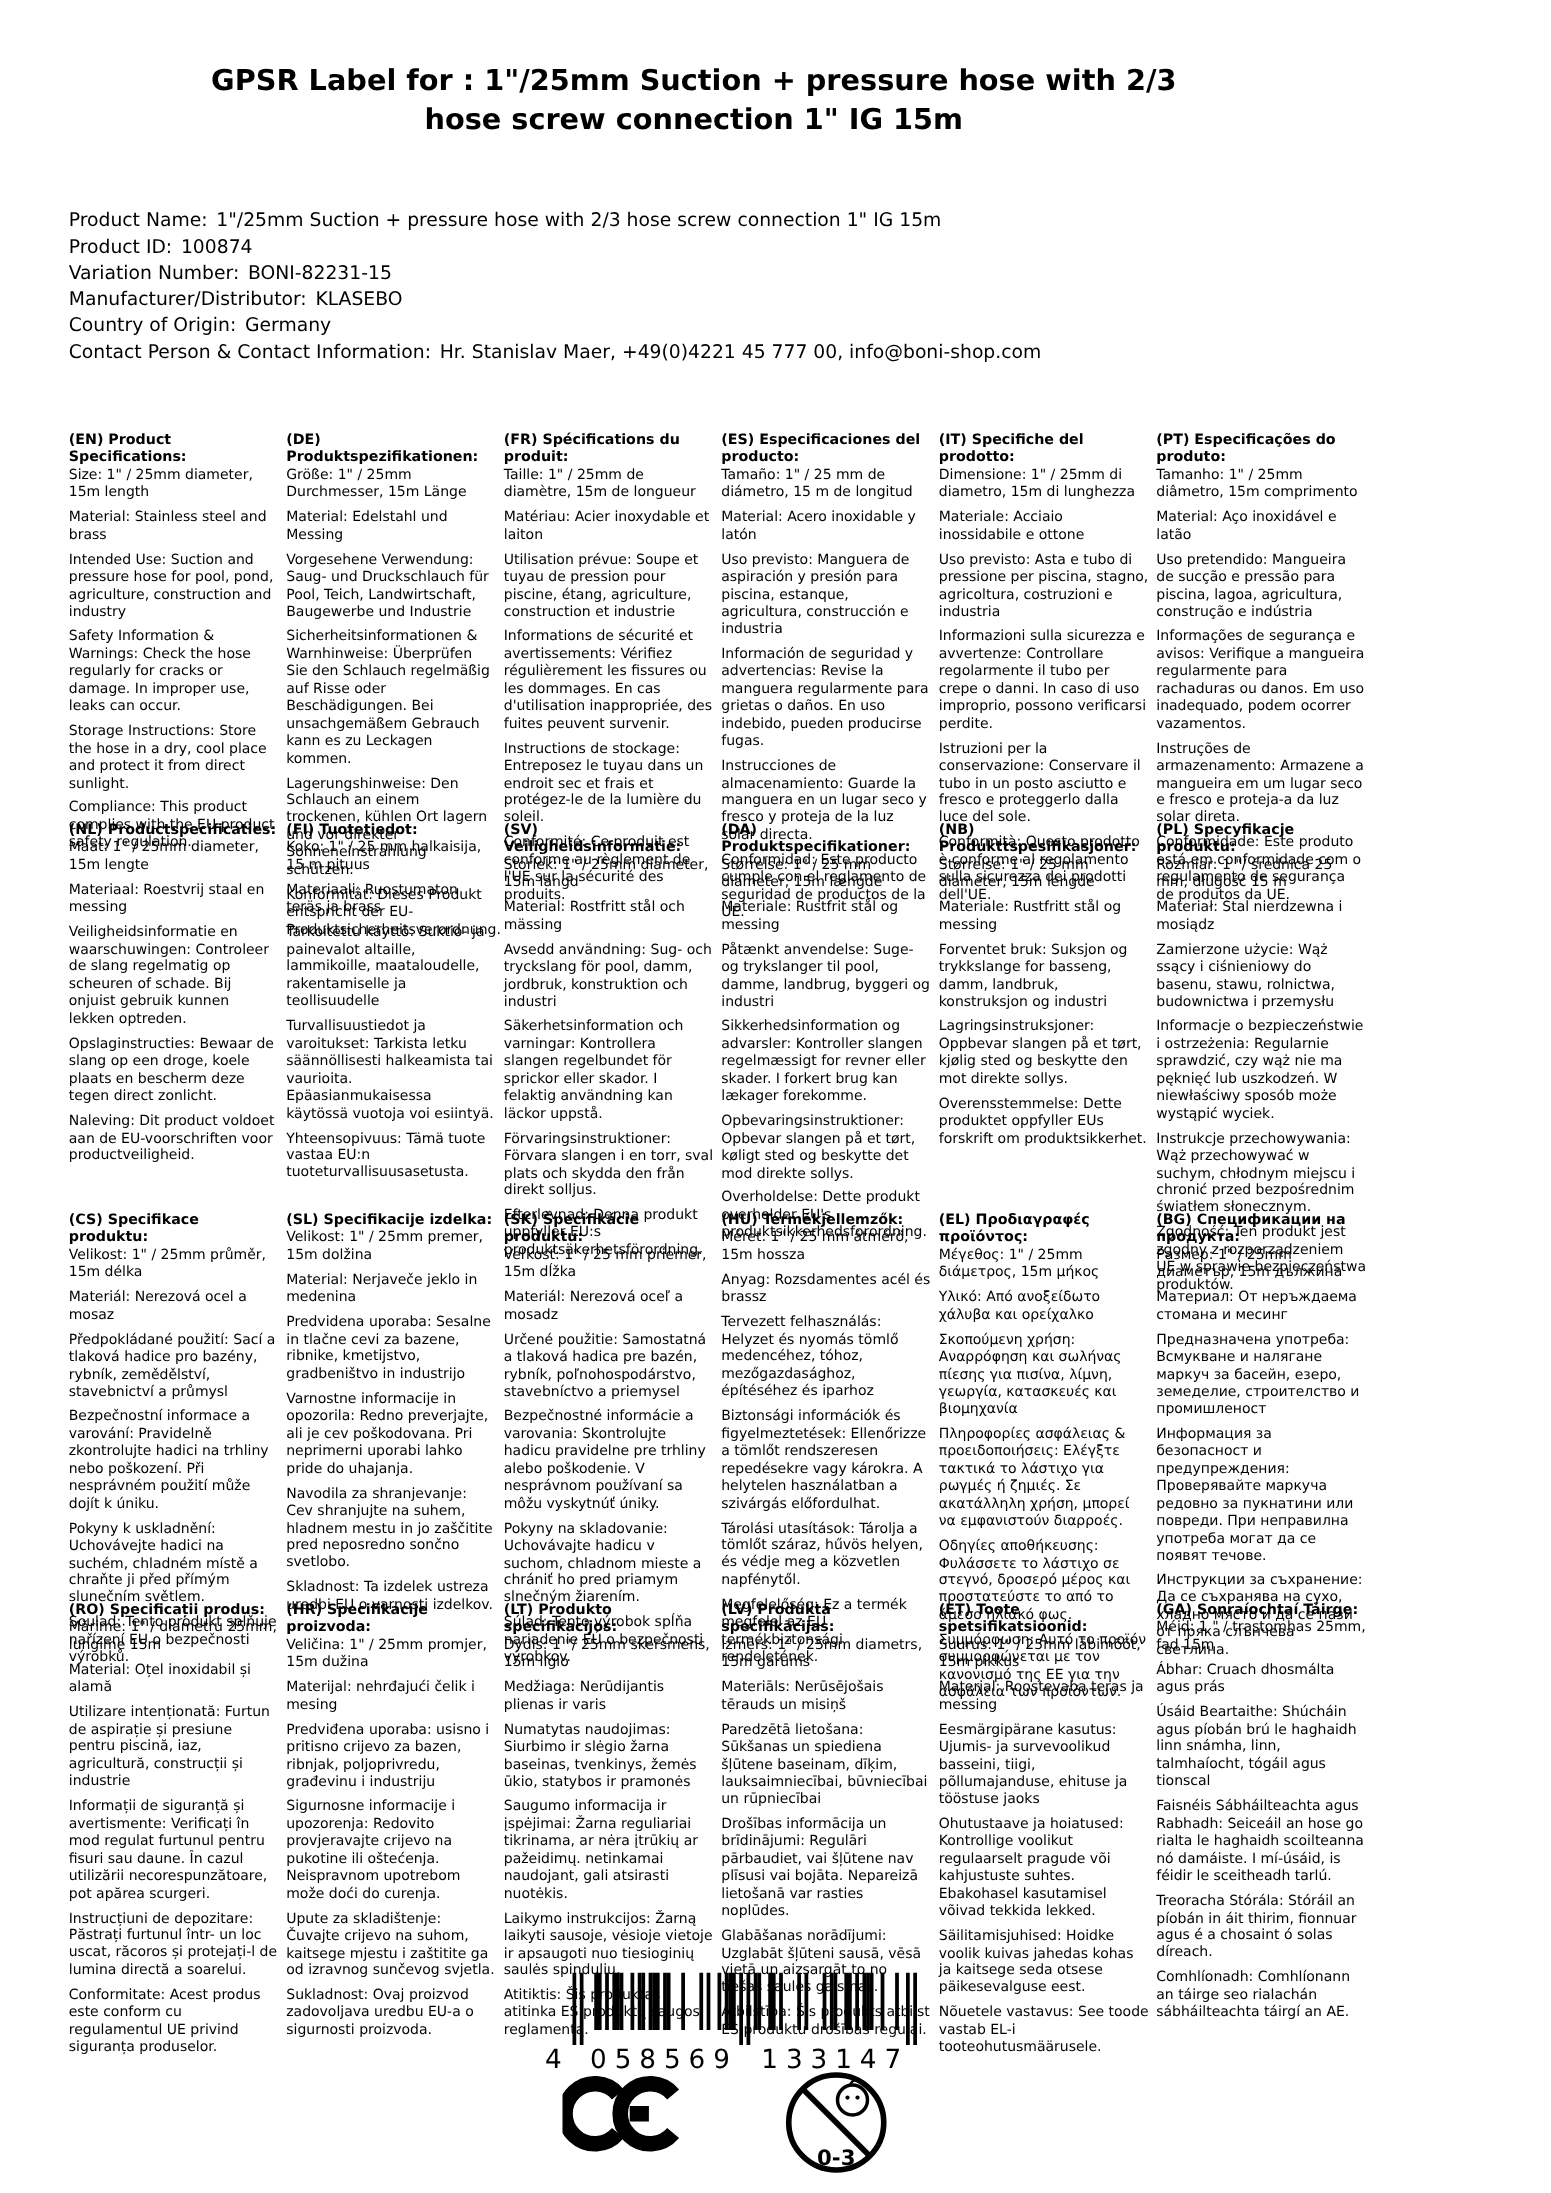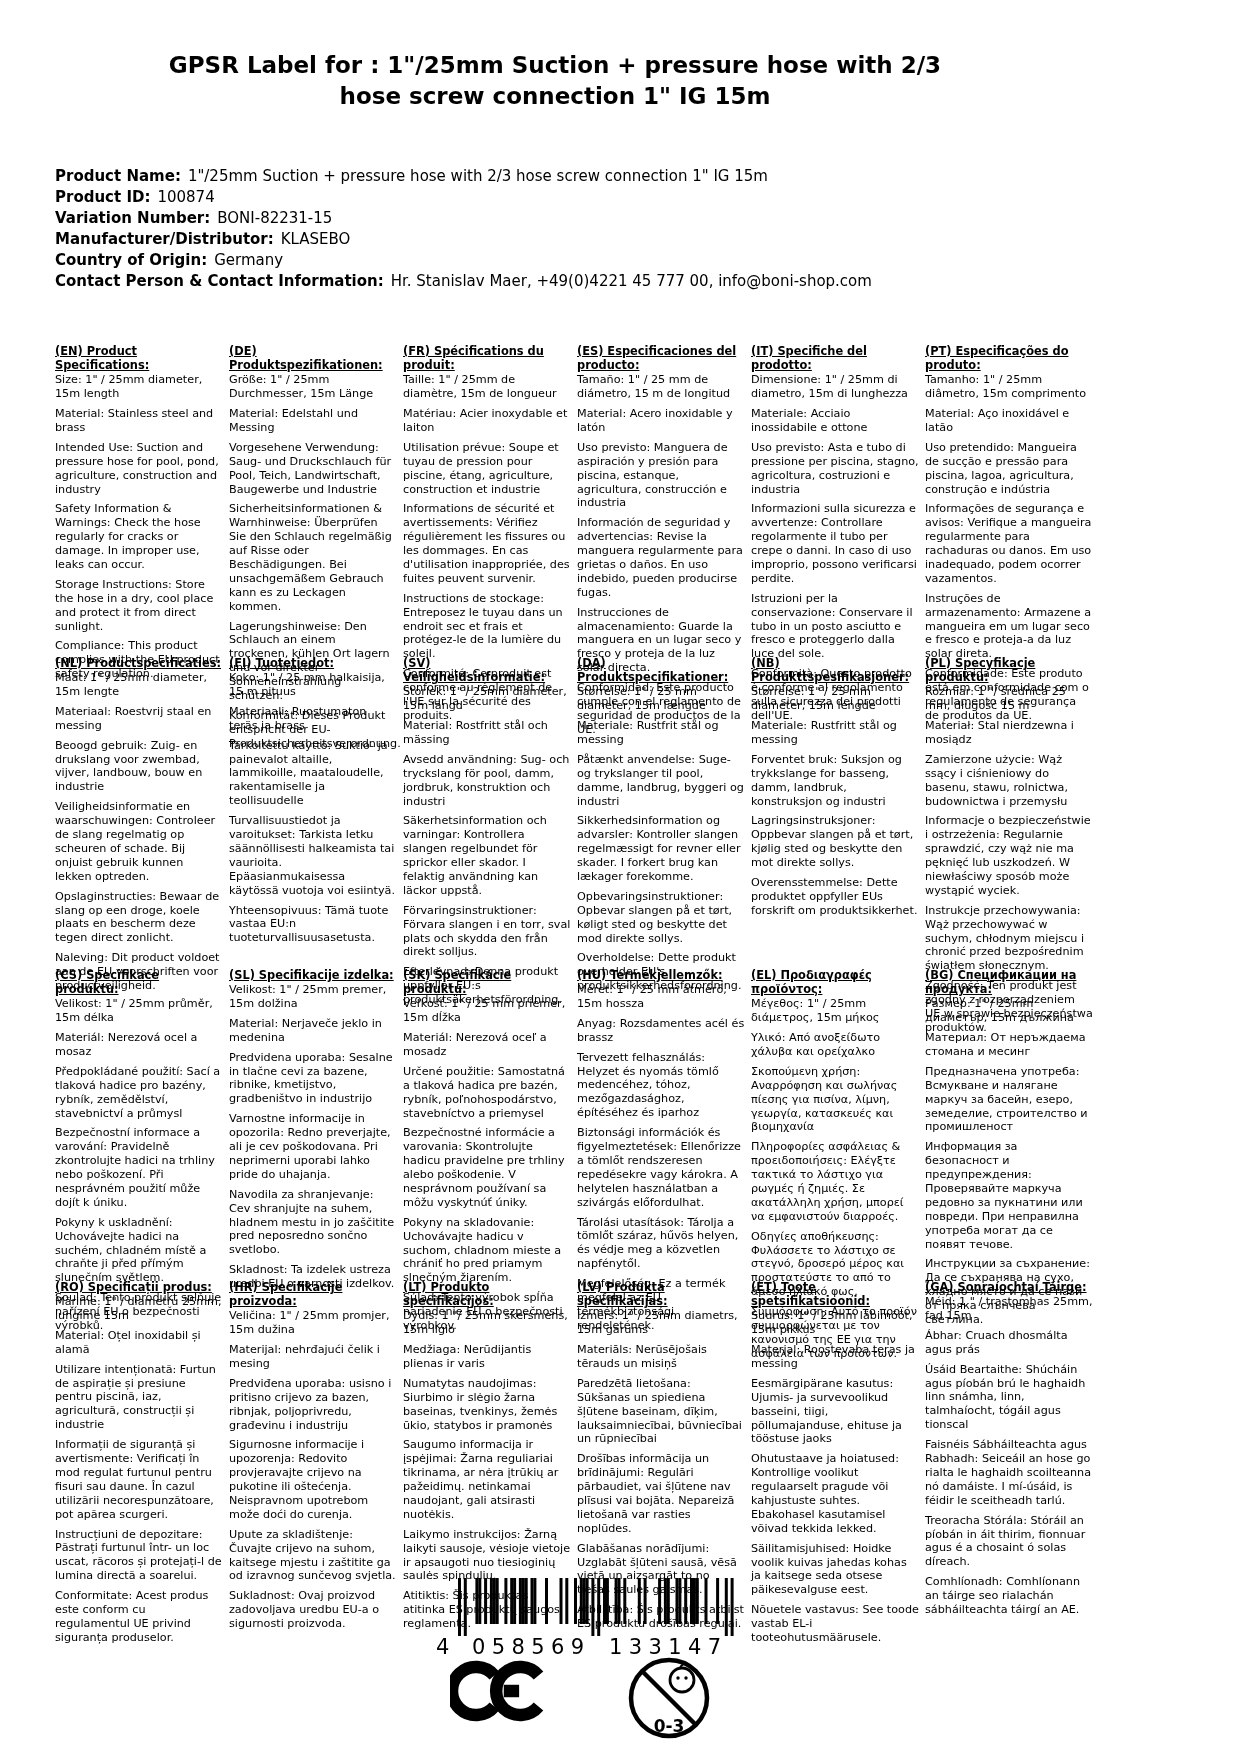--- a/index.html
+++ b/index.html
@@ -2,26 +2,26 @@
 <html><head>
 <meta charset="utf-8">
 <style>
   html,body{margin:0;padding:0;background:#fff;}
   .page{position:relative;width:1241px;height:1754px;background:#ffffff;
         font-family:"DejaVu Sans",sans-serif;color:#000;overflow:hidden;}
   .title{position:absolute;top:50px;left:135px;width:840px;text-align:center;
          font-size:23px;font-weight:bold;line-height:31px;}
   .info{position:absolute;top:166px;left:55px;font-size:15px;line-height:21px;}
   .info-row{white-space:nowrap;}
-  .info-label{font-weight:bold;margin-right:7px;}
+  .info-label{font-weight:normal;margin-right:7px;}
   .blocks{position:absolute;top:344px;left:55px;width:1038px;display:grid;
           grid-template-columns:repeat(6,168px);column-gap:6px;
           grid-template-rows:312px 312px 312px auto;}
   .block{font-size:11.2px;line-height:1.24;}
-  .block .hdr{font-weight:bold;font-size:11.4px;margin:0 0 1px 0;text-decoration:underline;}
+  .block .hdr{font-weight:bold;font-size:11.4px;margin:0 0 1px 0;}
   .block p{margin:0 0 6px 0;}
   .barcode{position:absolute;left:430px;top:1578px;}
   .ce{position:absolute;left:450px;top:1658px;}
   .age{position:absolute;left:624px;top:1650px;}
 </style>
 </head>
 <body>
 
 <div class="page">
 
@@ -88,21 +88,20 @@
         <p>Material: Aço inoxidável e latão</p>
         <p>Uso pretendido: Mangueira de sucção e pressão para piscina, lagoa, agricultura, construção e indústria</p>
         <p>Informações de segurança e avisos: Verifique a mangueira regularmente para rachaduras ou danos. Em uso inadequado, podem ocorrer vazamentos.</p>
         <p>Instruções de armazenamento: Armazene a mangueira em um lugar seco e fresco e proteja-a da luz solar direta.</p>
         <p>Conformidade: Este produto está em conformidade com o regulamento de segurança de produtos da UE.</p>
       </div>
       <div class="block">
         <div class="hdr">(NL) Productspecificaties:</div>
         <p>Maat: 1" / 25mm diameter, 15m lengte</p>
         <p>Materiaal: Roestvrij staal en messing</p>
-        <p>Beoogd gebruik: Zuig- en drukslang voor zwembad, vijver, landbouw, bouw en industrie</p>
         <p>Veiligheidsinformatie en waarschuwingen: Controleer de slang regelmatig op scheuren of schade. Bij onjuist gebruik kunnen lekken optreden.</p>
         <p>Opslaginstructies: Bewaar de slang op een droge, koele plaats en bescherm deze tegen direct zonlicht.</p>
         <p>Naleving: Dit product voldoet aan de EU-voorschriften voor productveiligheid.</p>
       </div>
       <div class="block">
         <div class="hdr">(FI) Tuotetiedot:</div>
         <p>Koko: 1" / 25 mm halkaisija, 15 m pituus</p>
         <p>Materiaali: Ruostumaton teräs ja brass</p>
         <p>Tarkoitettu käyttö: Suktio- ja painevalot altaille, lammikoille, maataloudelle, rakentamiselle ja teollisuudelle</p>
         <p>Turvallisuustiedot ja varoitukset: Tarkista letku säännöllisesti halkeamista tai vaurioita. Epäasianmukaisessa käytössä vuotoja voi esiintyä.</p>

